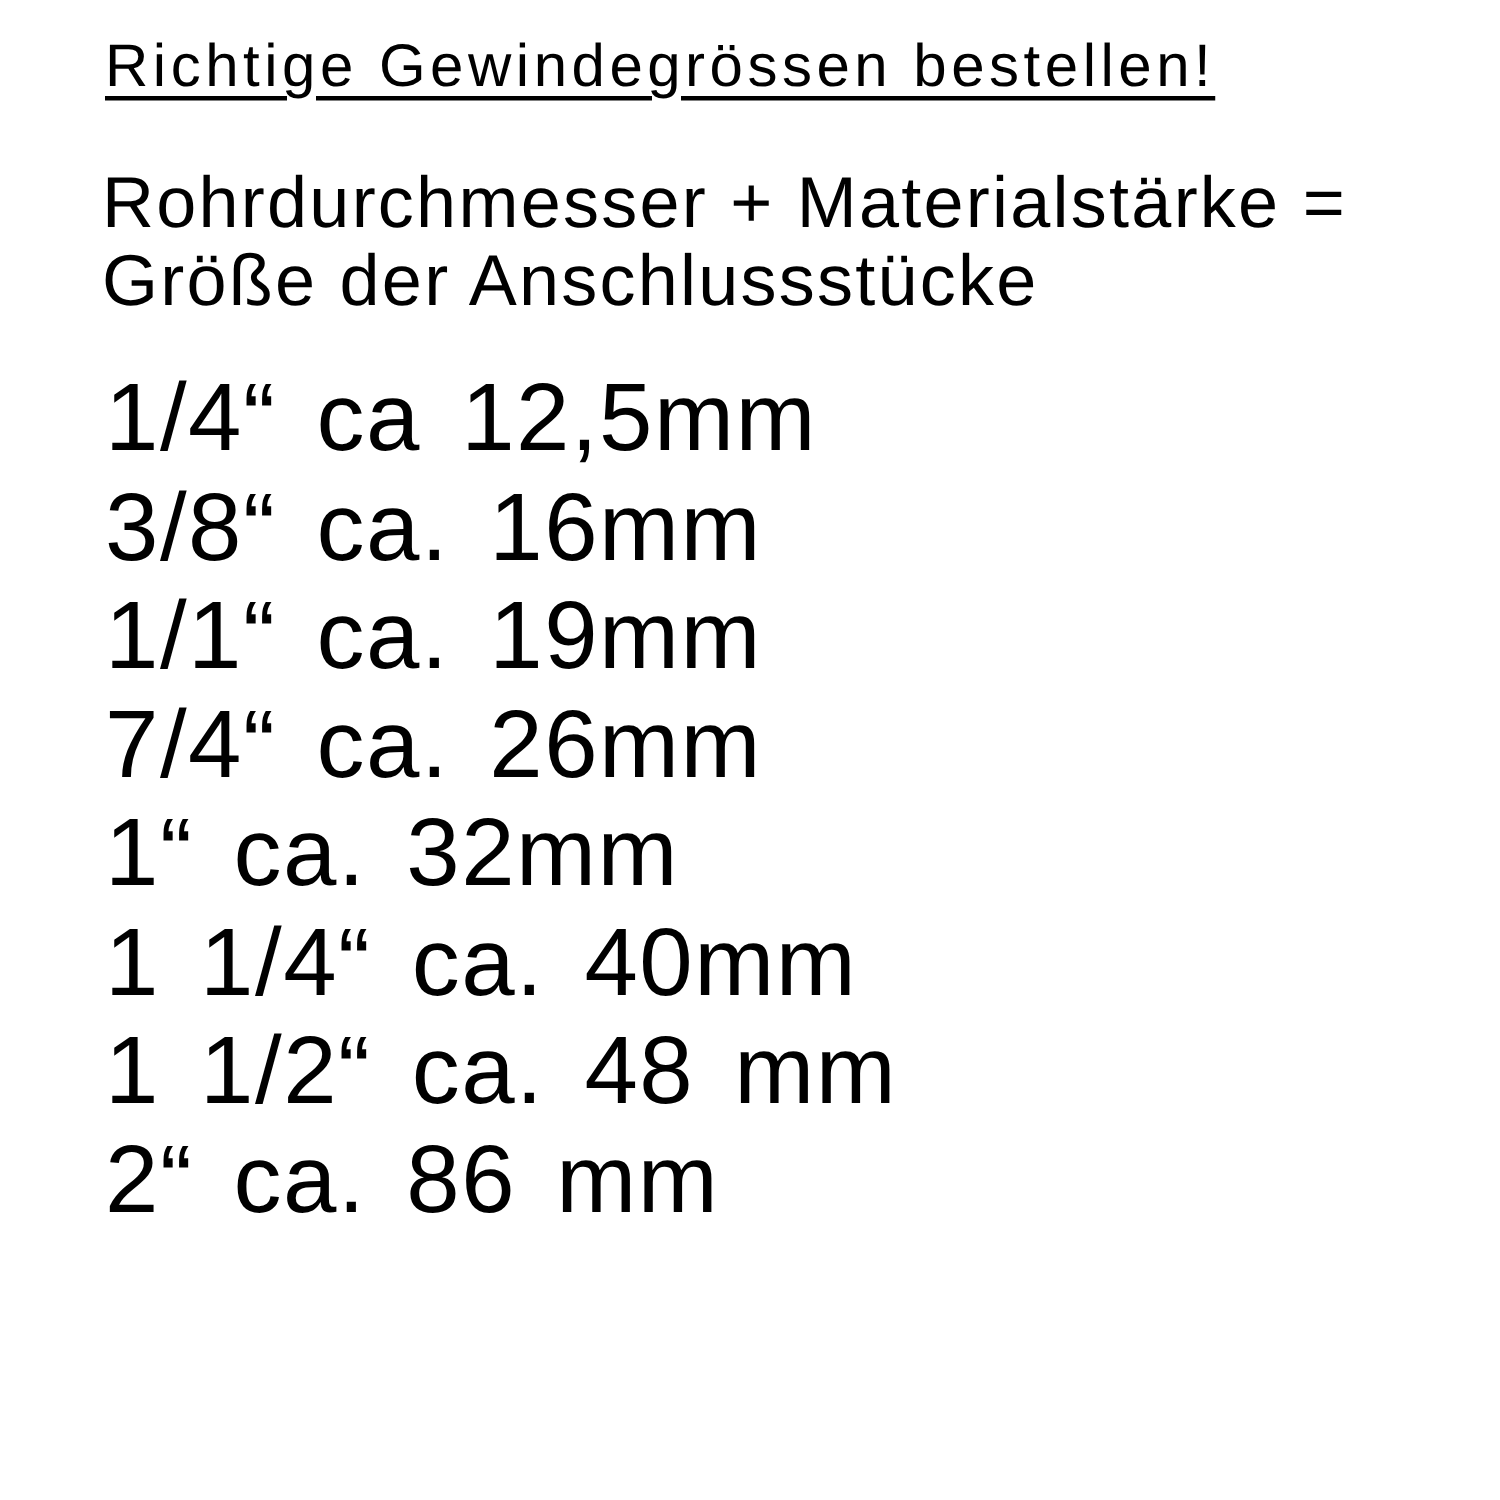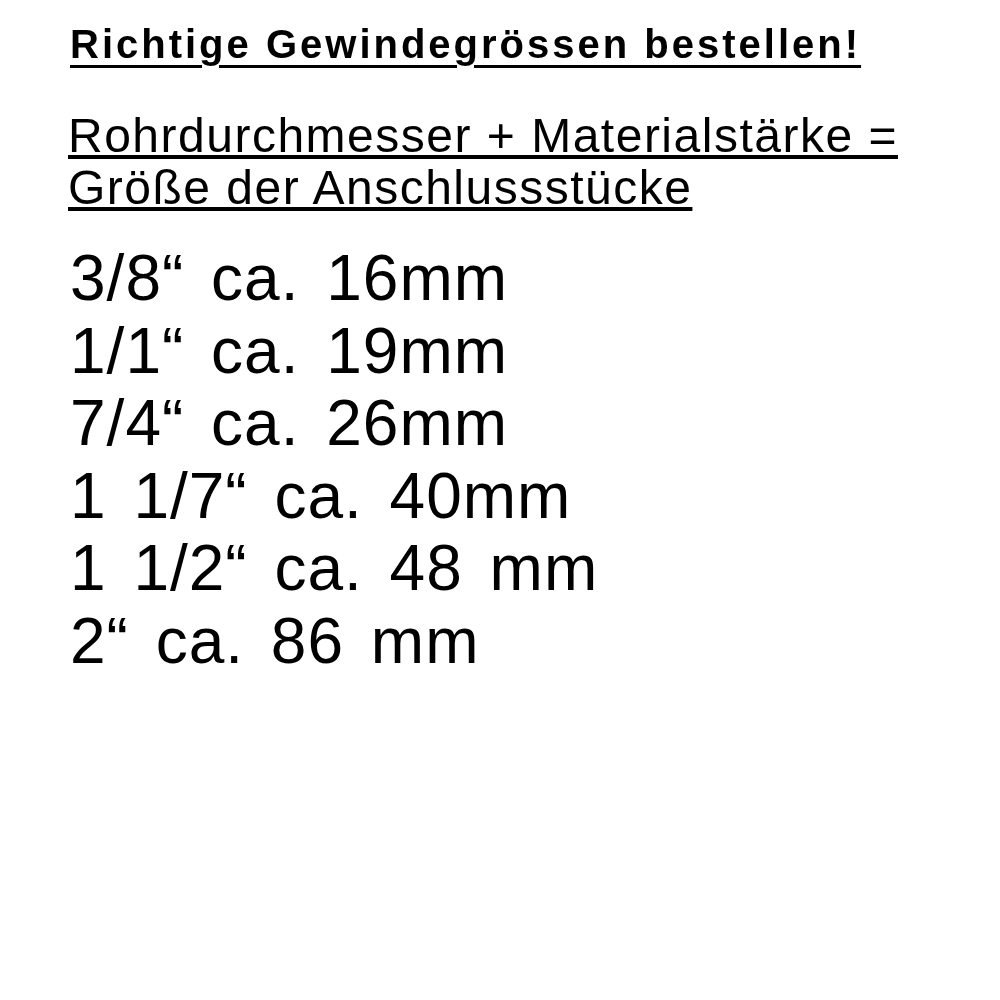--- a/index.html
+++ b/index.html
@@ -19,39 +19,38 @@
     position: absolute;
     inset: 0;
     background: #ffffff;
   }
   .title {
     position: absolute;
     left: 70px;
     top: 22px;
     margin: 0;
     font-size: 40px;
-    font-weight: 700;
+    font-weight: 400;
     line-height: 1.1;
     letter-spacing: 3px;
     white-space: nowrap;
     text-decoration: underline;
     text-decoration-thickness: 3px;
     text-underline-offset: 7px;
   }
   .intro {
     position: absolute;
     left: 68px;
     top: 110px;
     margin: 0;
     font-size: 48px;
     font-weight: 400;
     line-height: 52px;
     letter-spacing: 1.5px;
     white-space: nowrap;
-    text-decoration: underline;
   }
   .size-list {
     position: absolute;
     left: 70px;
     top: 242px;
     font-size: 64px;
     font-weight: 400;
     line-height: 72.5px;
     letter-spacing: 1px;
     word-spacing: 8px;
@@ -64,21 +63,23 @@
 </head>
 <body>
 
 <div class="page">
 
   <h1 class="title">Richtige Gewindegrössen bestellen!</h1>
 
   <p class="intro"><span>Rohrdurchmesser + Materialstärke =</span><br><span>Größe der Anschlussstücke</span></p>
 
   <div class="size-list">
+      <div class="size-row">1/4“ ca 12,5mm</div>
       <div class="size-row">3/8“ ca. 16mm</div>
       <div class="size-row">1/1“ ca. 19mm</div>
       <div class="size-row">7/4“ ca. 26mm</div>
-      <div class="size-row">1 1/7“ ca. 40mm</div>
+      <div class="size-row">1“ ca. 32mm</div>
+      <div class="size-row">1 1/4“ ca. 40mm</div>
       <div class="size-row">1 1/2“ ca. 48 mm</div>
       <div class="size-row">2“ ca. 86 mm</div>
     </div>
 
 </div>
 
 </body></html>

